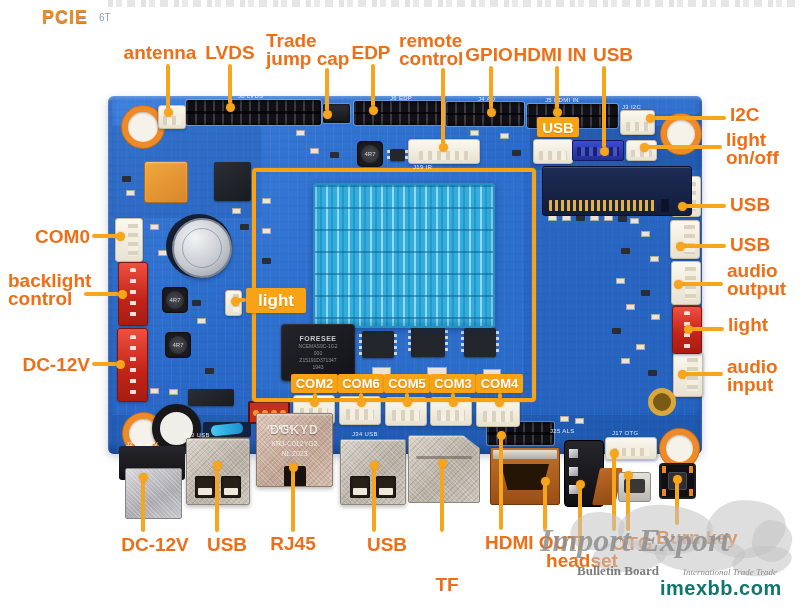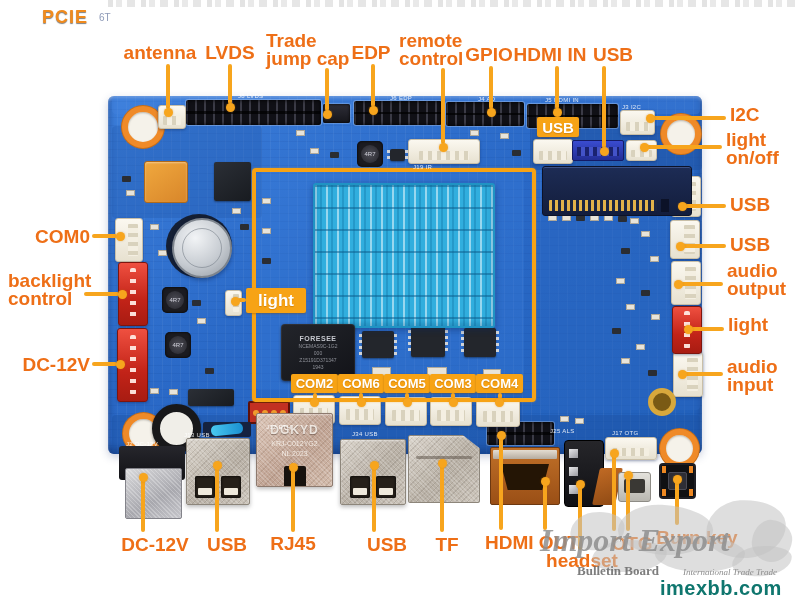--- a/index.html
+++ b/index.html
@@ -450,21 +450,21 @@
         <span style="display: block;">RJ45</span>
       </div>
       <div class="lead" style="position: absolute; left: 291px; top: 469px; width: 4px; height: 63px;"></div>
       <div class="dot" style="position: absolute; left: 288.5px; top: 462.5px; width: 9px; height: 9px;"></div>
       <div class="lbl" style="position: absolute; top: 536px; left: 387px; transform: translateX(-50%); text-align: center;">
         <span style="display: block;">USB</span>
       </div>
       <div class="lead" style="position: absolute; left: 372px; top: 467px; width: 4px; height: 65px;"></div>
       <div class="dot" style="position: absolute; left: 369.5px; top: 460.5px; width: 9px; height: 9px;"></div>
       <div class="lbl" style="position: absolute; top: 536px; left: 447px; transform: translateX(-50%); text-align: center;">
-        <span style="display: block;">TF</span>
+        <span style="display: block; margin-top: 40px;">TF</span>
       </div>
       <div class="lead" style="position: absolute; left: 440px; top: 465px; width: 4px; height: 67px;"></div>
       <div class="dot" style="position: absolute; left: 437.5px; top: 458.5px; width: 9px; height: 9px;"></div>
       <div class="lbl" style="position: absolute; top: 534px; left: 532px; transform: translateX(-50%); text-align: center;">
         <span style="display: block;">HDMI OUT</span>
       </div>
       <div class="lead" style="position: absolute; left: 499px; top: 437px; width: 4px; height: 93px;"></div>
       <div class="dot" style="position: absolute; left: 496.5px; top: 430.5px; width: 9px; height: 9px;"></div>
       <div class="lead" style="position: absolute; left: 543px; top: 483px; width: 4px; height: 47px;"></div>
       <div class="dot" style="position: absolute; left: 540.5px; top: 476.5px; width: 9px; height: 9px;"></div>

